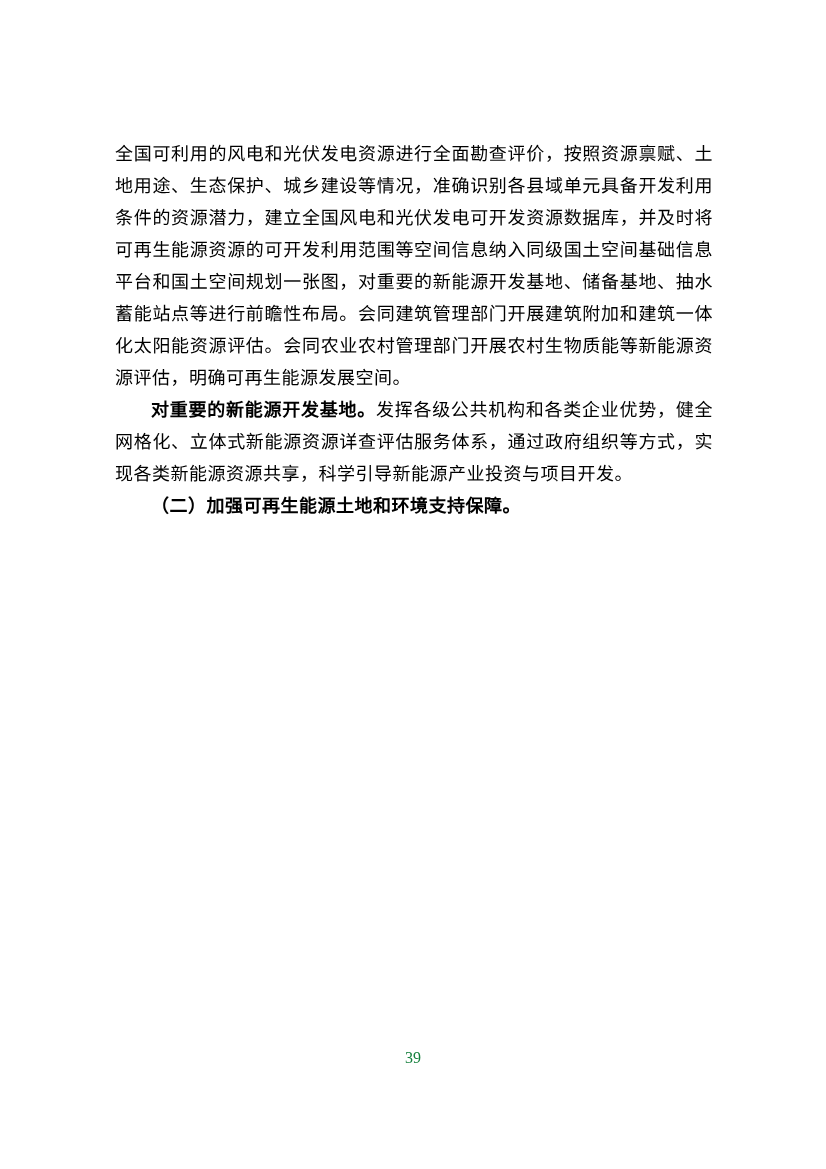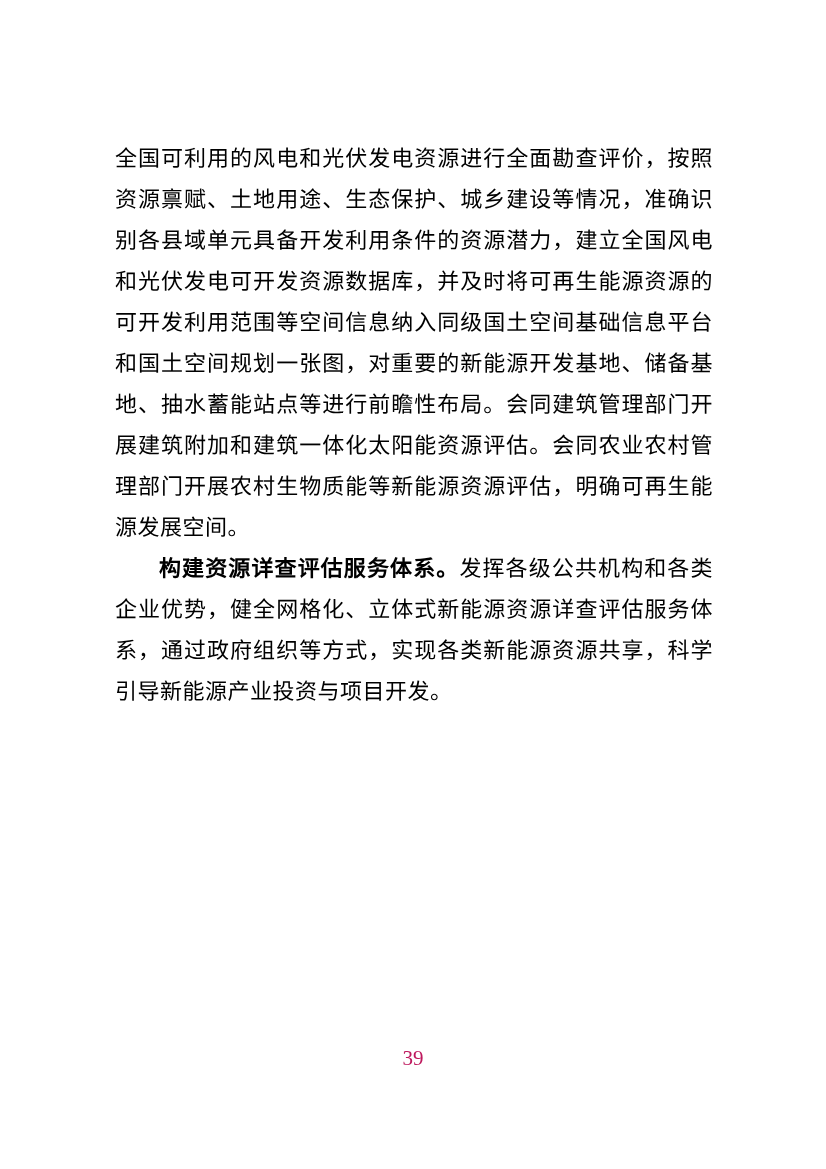--- a/index.html
+++ b/index.html
@@ -17,54 +17,55 @@
     color: #000000;
   }
   .content {
     position: absolute;
     left: 115px;
     top: 138px;
     width: 598px;
   }
   .para {
     margin: 0;
-    font-size: 22px;
-    line-height: 41px;
+    font-size: 18px;
+    line-height: 32px;
     text-align: justify;
     text-indent: 2em;
     letter-spacing: 0.5px;
     word-break: break-all;
   }
   .para.no-indent {
     text-indent: 0;
   }
   .bold {
     font-weight: 700;
   }
   .page-number {
     position: absolute;
     left: 0;
     right: 0;
     bottom: 100px;
     text-align: center;
-    font-size: 21px;
+    font-size: 16px;
     line-height: 22px;
-    color: #be185d;
+    color: #15803d;
   }
 </style>
 </head>
 <body>
 
 <div class="page">
   <div class="content">
 
     <p class="para no-indent">全国可利用的风电和光伏发电资源进行全面勘查评价，按照资源禀赋、土地用途、生态保护、城乡建设等情况，准确识别各县域单元具备开发利用条件的资源潜力，建立全国风电和光伏发电可开发资源数据库，并及时将可再生能源资源的可开发利用范围等空间信息纳入同级国土空间基础信息平台和国土空间规划一张图，对重要的新能源开发基地、储备基地、抽水蓄能站点等进行前瞻性布局。会同建筑管理部门开展建筑附加和建筑一体化太阳能资源评估。会同农业农村管理部门开展农村生物质能等新能源资源评估，明确可再生能源发展空间。</p>
 
     <p class="para">
-      <span class="bold">构建资源详查评估服务体系。</span><span>发挥各级公共机构和各类企业优势，健全网格化、立体式新能源资源详查评估服务体系，通过政府组织等方式，实现各类新能源资源共享，科学引导新能源产业投资与项目开发。</span>
+      <span class="bold">对重要的新能源开发基地。</span><span>发挥各级公共机构和各类企业优势，健全网格化、立体式新能源资源详查评估服务体系，通过政府组织等方式，实现各类新能源资源共享，科学引导新能源产业投资与项目开发。</span>
     </p>
 
+    <p class="para bold">（二）加强可再生能源土地和环境支持保障。</p>
 
 
   </div>
 
   <div class="page-number">39</div>
 </div>
 
 </body></html>

